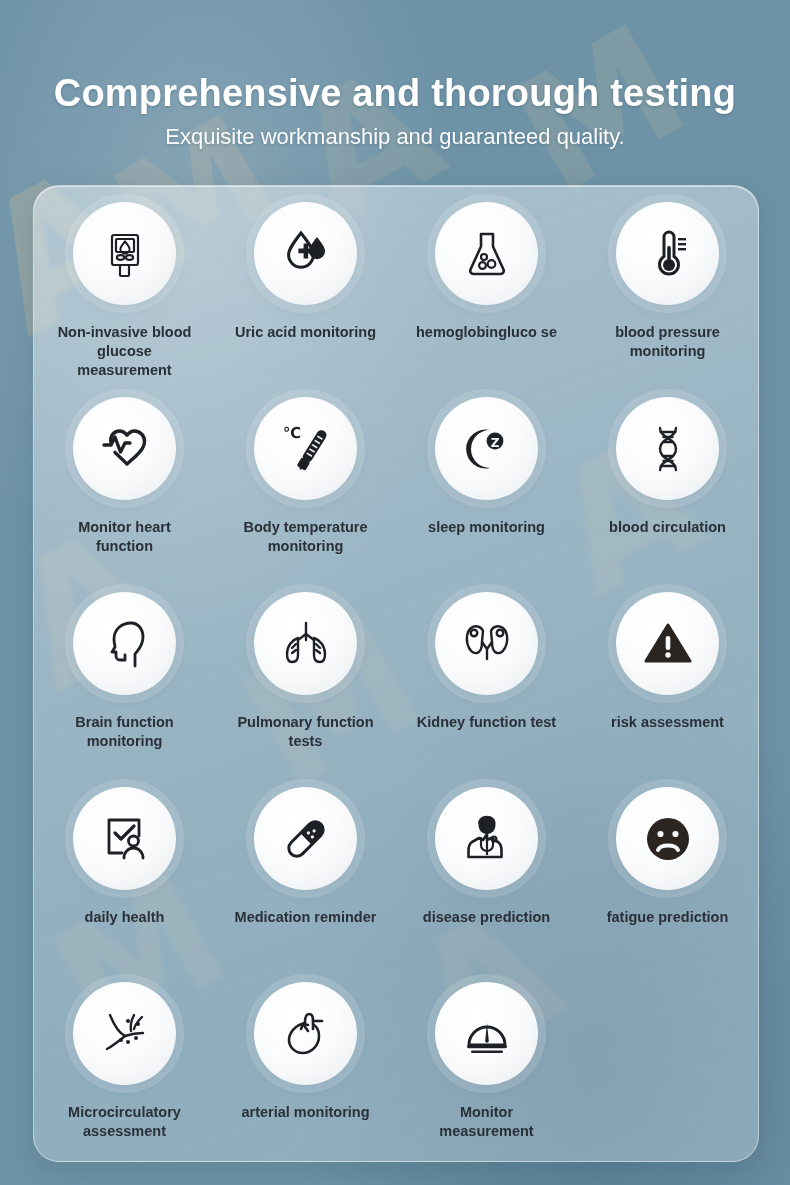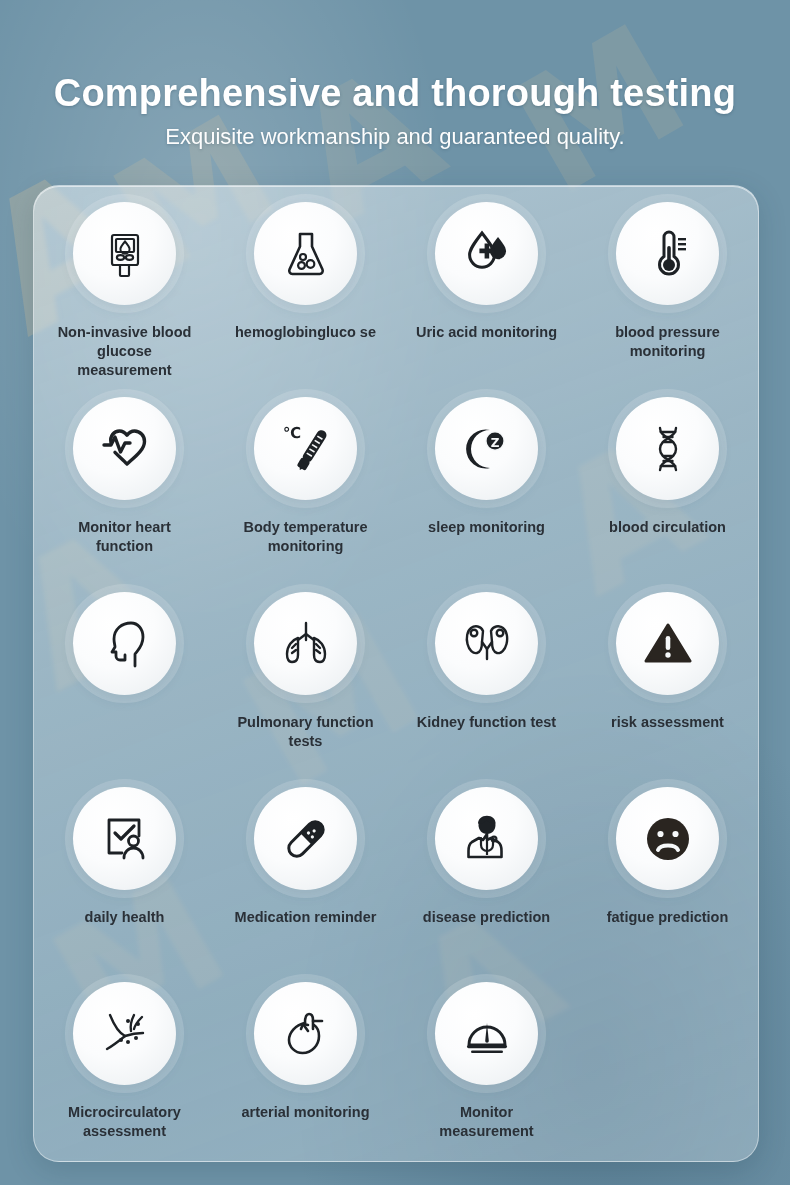--- a/index.html
+++ b/index.html
@@ -130,41 +130,41 @@
             <ellipse cx="21.5" cy="29.5" rx="3.6" ry="2.3"></ellipse>
             <ellipse cx="30.5" cy="29.5" rx="3.6" ry="2.3"></ellipse>
             <rect x="21" y="37" width="9" height="11" rx="1"></rect>
           </g>
           <path d="M26 13.5 c3 3.6 4.6 5.8 4.6 7.6 a4.6 4.6 0 0 1 -9.2 0 c0 -1.8 1.6 -4 4.6 -7.6 z" fill="none" stroke="#1d2125" stroke-width="2"></path>
         </svg>
       </div>
       <div class="label">Non-invasive blood glucose measurement</div>
     </div>
 
+    <div class="cell" data-col="1">
+      <div class="circle">
+        <svg width="54" height="54" viewBox="0 0 54 54">
+          <path d="M38 10 c5.5 7 8 10.8 8 14.2 a8 8 0 0 1 -16 0 C30 20.8 32.5 17 38 10 z" fill="#1d2125"></path>
+          <path d="M22 6 c8.6 11 12.4 16.6 12.4 21.8 A12.4 12.4 0 0 1 9.6 27.8 C9.6 22.6 13.4 17 22 6 z" fill="none" stroke="#1d2125" stroke-width="3"></path>
+          <path d="M19.4 21.6 h5.2 v-5.2 h4.6 v5.2 h5.2 v4.6 h-5.2 v5.2 h-4.6 v-5.2 h-5.2 z" fill="#1d2125"></path>
+        </svg>
+      </div>
+      <div class="label">Uric acid monitoring</div>
+    </div>
+
     <div class="cell" data-col="2">
       <div class="circle">
         <svg width="52" height="52" viewBox="0 0 52 52">
           <path d="M20 6 h12 v12.5 l10.5 23 a3.2 3.2 0 0 1 -2.9 4.5 h-27.2 a3.2 3.2 0 0 1 -2.9 -4.5 l10.5 -23 z" fill="none" stroke="#1d2125" stroke-width="2.6" stroke-linejoin="round"></path>
           <circle cx="23" cy="29" r="3" fill="none" stroke="#1d2125" stroke-width="2.2"></circle>
           <circle cx="21.5" cy="37.5" r="3.4" fill="none" stroke="#1d2125" stroke-width="2.2"></circle>
           <circle cx="30.5" cy="36" r="3.8" fill="none" stroke="#1d2125" stroke-width="2.2"></circle>
         </svg>
       </div>
       <div class="label">hemoglobingluco se</div>
-    </div>
-
-    <div class="cell" data-col="1">
-      <div class="circle">
-        <svg width="54" height="54" viewBox="0 0 54 54">
-          <path d="M38 10 c5.5 7 8 10.8 8 14.2 a8 8 0 0 1 -16 0 C30 20.8 32.5 17 38 10 z" fill="#1d2125"></path>
-          <path d="M22 6 c8.6 11 12.4 16.6 12.4 21.8 A12.4 12.4 0 0 1 9.6 27.8 C9.6 22.6 13.4 17 22 6 z" fill="none" stroke="#1d2125" stroke-width="3"></path>
-          <path d="M19.4 21.6 h5.2 v-5.2 h4.6 v5.2 h5.2 v4.6 h-5.2 v5.2 h-4.6 v-5.2 h-5.2 z" fill="#1d2125"></path>
-        </svg>
-      </div>
-      <div class="label">Uric acid monitoring</div>
     </div>
 
     <div class="cell" data-col="3">
       <div class="circle">
         <svg width="52" height="52" viewBox="0 0 52 52">
           <path d="M22 9 a5 5 0 0 1 10 0 v19.5 a9.5 9.5 0 1 1 -10 0 z" fill="none" stroke="#1d2125" stroke-width="3"></path>
           <circle cx="27" cy="37" r="6" fill="#1d2125"></circle>
           <rect x="25.2" y="18" width="3.6" height="17" rx="1.8" fill="#1d2125"></rect>
           <rect x="36" y="10" width="8" height="2.4" fill="#1d2125"></rect>
           <rect x="36" y="15" width="8" height="2.4" fill="#1d2125"></rect>
@@ -235,20 +235,21 @@
       <div class="label">blood circulation</div>
     </div>
 
     <div class="cell" data-col="0">
       <div class="circle">
         <svg width="54" height="54" viewBox="0 0 54 54">
           <path d="M33 6 C24 6 16 12 16 22 c0 4 1 6 1 8 l-3 5 h4 v4 a4 4 0 0 0 4 4 h5 v-5
                    M33 6 c7 0 12 6 12 14 c0 9 -5 13 -8 17 l0 12" fill="none" stroke="#1d2125" stroke-width="2.8" stroke-linecap="round" stroke-linejoin="round"></path>
         </svg>
       </div>
+      <div class="label">Brain function monitoring</div>
     </div>
 
     <div class="cell" data-col="1">
       <div class="circle">
         <svg width="56" height="56" viewBox="0 0 56 56">
           <g fill="none" stroke="#1d2125" stroke-width="2.4" stroke-linecap="round" stroke-linejoin="round">
             <line x1="28" y1="7" x2="28" y2="24"></line>
             <path d="M28 18 l-8 6 M28 18 l8 6"></path>
             <path d="M20 22 C14 24 9 30 9 38 c0 5 2 8 5 8 c4 0 6 -3 6 -7 z"></path>
             <path d="M36 22 C42 24 47 30 47 38 c0 5 -2 8 -5 8 c-4 0 -6 -3 -6 -7 z"></path>

